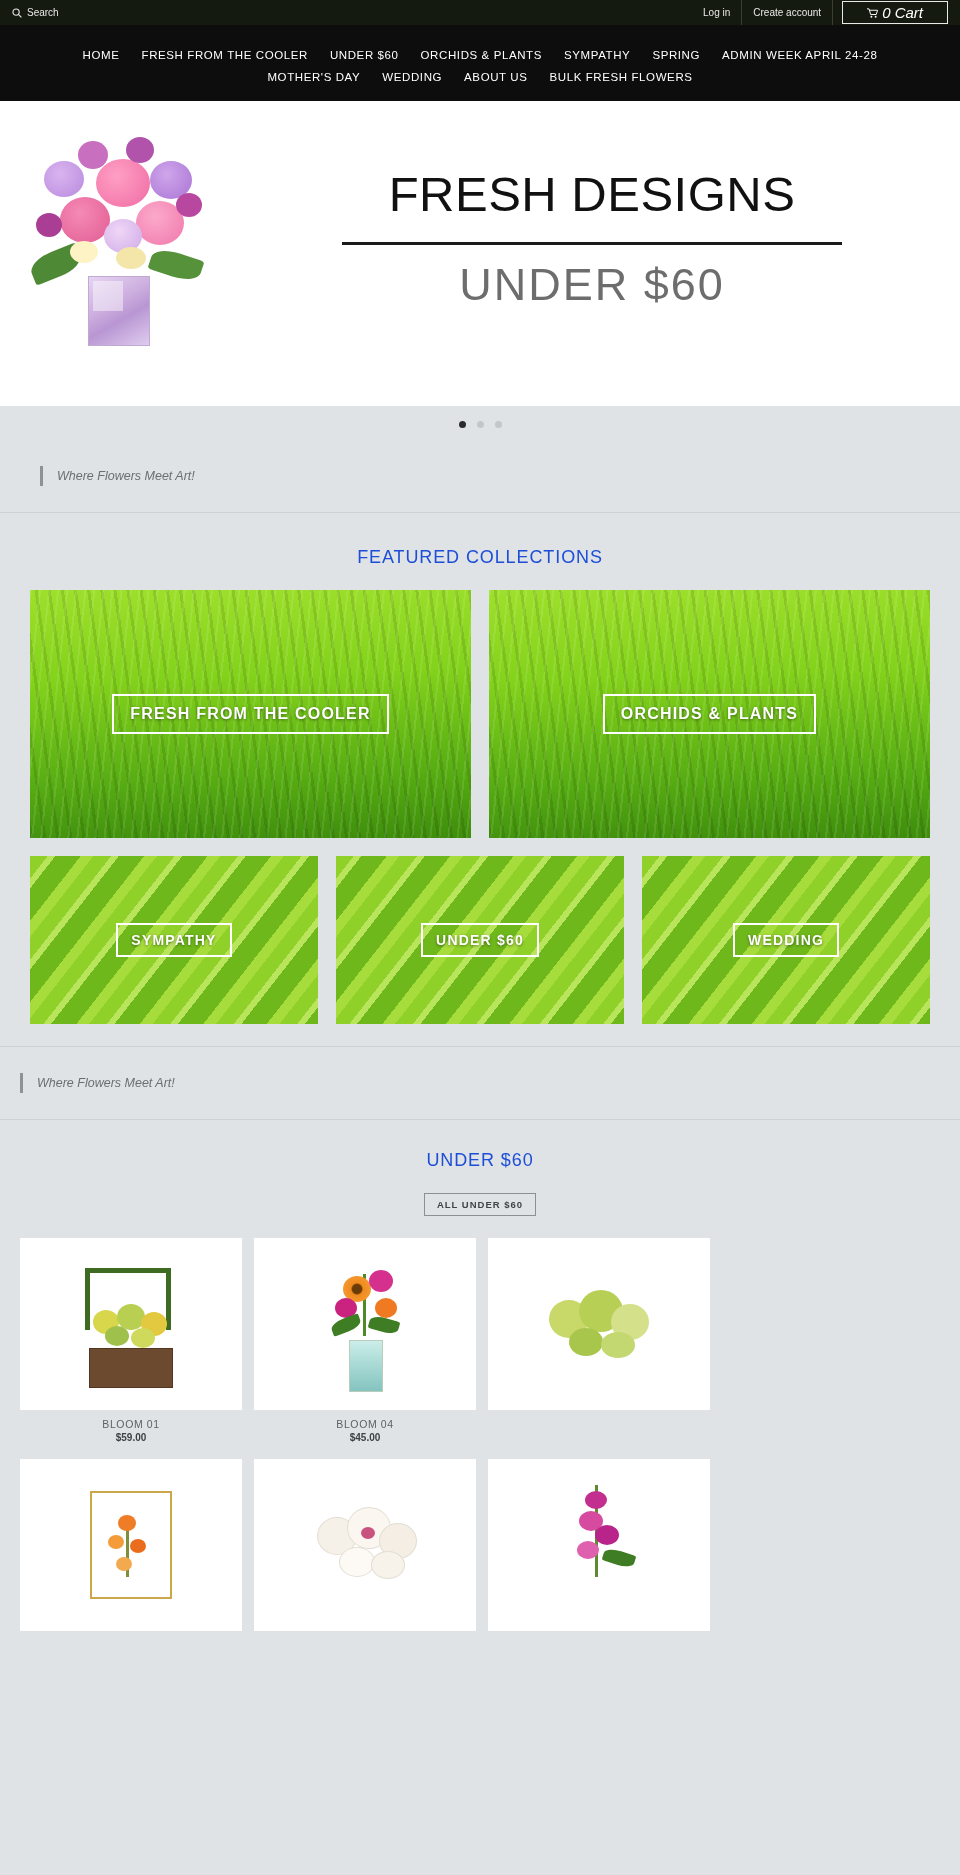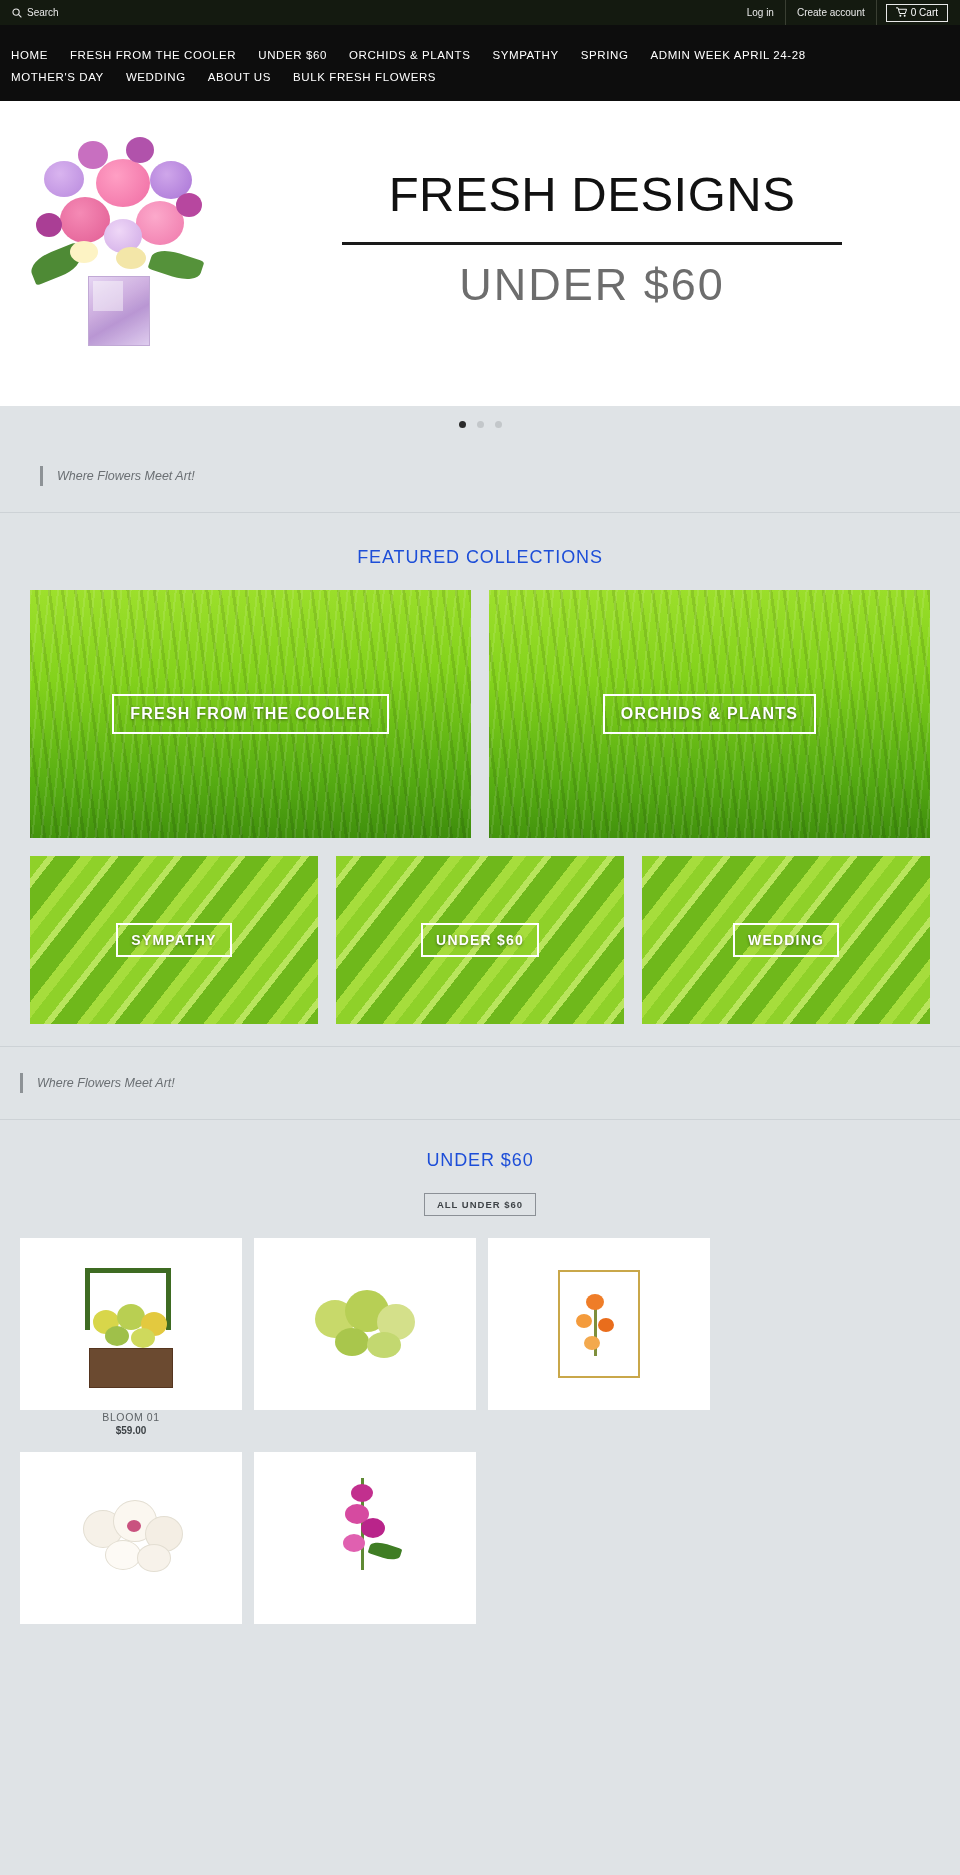--- a/index.html
+++ b/index.html
@@ -29,46 +29,47 @@
     font-size: 10px;
     color: #e9e9e9;
     text-decoration: none;
     line-height: 25px;
     cursor: pointer;
   }
   .util-link.divided { border-left: 1px solid #3a3f33; border-right: 1px solid #3a3f33; }
   .cart-btn {
     margin-left: 9px;
     border: 1px solid #e9e9e9;
-    padding: 2px 9px;
-    font-size: 10px;
+    padding: 2px 24px;
+    font-size: 15px;
     display: flex;
     align-items: center;
     gap: 4px;
     cursor: pointer;
     color: #fff;
     background: transparent;
     font-family: inherit;
+    font-style: italic;
   }
 
   
   header.site-header {
     background: #0d0d0d;
     padding: 20px 0 12px;
     text-align: center;
   }
   .site-title {
     color: #fff;
     font-size: 27px;
     font-weight: bold;
     letter-spacing: 1.2px;
     margin-bottom: 22px;
   }
   nav.main-nav { line-height: 1.9; }
-  .nav-row { display: flex; flex-wrap: wrap; }
+  .nav-row { display: flex; justify-content: center; flex-wrap: wrap; }
   .nav-item {
     color: #fff;
     font-size: 11.5px;
     letter-spacing: 0.6px;
     text-decoration: none;
     padding: 0 11px;
     cursor: pointer;
     white-space: nowrap;
   }
 
@@ -197,21 +198,21 @@
   }
   .prod-grid { display: flex; flex-wrap: wrap; gap: 16px 12px; }
   .prod-card { width: 222px; cursor: pointer; }
   .prod-img {
     height: 172px; background: #fff;
     display: flex; align-items: center; justify-content: center;
     position: relative; overflow: hidden;
   }
   .prod-name {
     text-align: center; font-size: 10.5px; color: #5d6266;
-    letter-spacing: .6px; margin-top: 1px;
+    letter-spacing: .6px; margin-top: 8px;
   }
   .prod-price {
     text-align: center; font-size: 10px; color: #3d4246;
     font-weight: bold; margin-top: 2px;
   }
 
   
   .arr { position: relative; width: 120px; height: 140px; }
   .blob { position: absolute; border-radius: 50%; }
   .stem { position: absolute; background: #4f7a2a; }
@@ -375,20 +376,36 @@
           <div class="blob" style="left:34px;top:72px;width:24px;height:20px;background:#9fc04a;"></div>
           <div class="blob" style="left:60px;top:74px;width:24px;height:20px;background:#cfd95c;"></div>
         </div>
       </div>
       <div class="prod-name">BLOOM 01</div>
       <div class="prod-price">$59.00</div>
     </div>
 
 
 
+    <div class="prod-card">
+      <div class="prod-img">
+        <div class="arr">
+          <div class="cyl-vase" style="left:44px;bottom:2px;width:34px;height:52px;background:linear-gradient(180deg,rgba(150,220,210,.5),rgba(80,170,165,.7));"></div>
+          <div class="stem" style="left:58px;top:20px;width:3px;height:62px;background:#4f8a2a;"></div>
+          <div class="blob" style="left:38px;top:22px;width:28px;height:26px;background:radial-gradient(circle,#6b3b06 24%,#f08a1e 32%,#f7a33c 100%);"></div>
+          <div class="blob" style="left:64px;top:16px;width:24px;height:22px;background:#d5308e;"></div>
+          <div class="blob" style="left:30px;top:44px;width:22px;height:20px;background:#c9237f;"></div>
+          <div class="blob" style="left:70px;top:44px;width:22px;height:20px;background:#ef7a22;"></div>
+          <div class="leafy" style="left:26px;top:64px;width:30px;height:14px;background:#3f7d24;transform:rotate(-20deg);"></div>
+          <div class="leafy" style="left:64px;top:64px;width:30px;height:14px;background:#3f7d24;transform:rotate(16deg);"></div>
+        </div>
+      </div>
+      <div class="prod-name">BLOOM 04</div>
+      <div class="prod-price">$45.00</div>
+    </div>
 
     <div class="prod-card">
       <div class="prod-img">
         <div class="arr">
           <div class="blob" style="left:10px;top:46px;width:40px;height:38px;background:#c8d96a;"></div>
           <div class="blob" style="left:40px;top:36px;width:44px;height:42px;background:#b7cf55;"></div>
           <div class="blob" style="left:72px;top:50px;width:38px;height:36px;background:#d4e08a;"></div>
           <div class="blob" style="left:30px;top:74px;width:34px;height:28px;background:#a9c64c;"></div>
           <div class="blob" style="left:62px;top:78px;width:34px;height:26px;background:#c3d870;"></div>
         </div>

